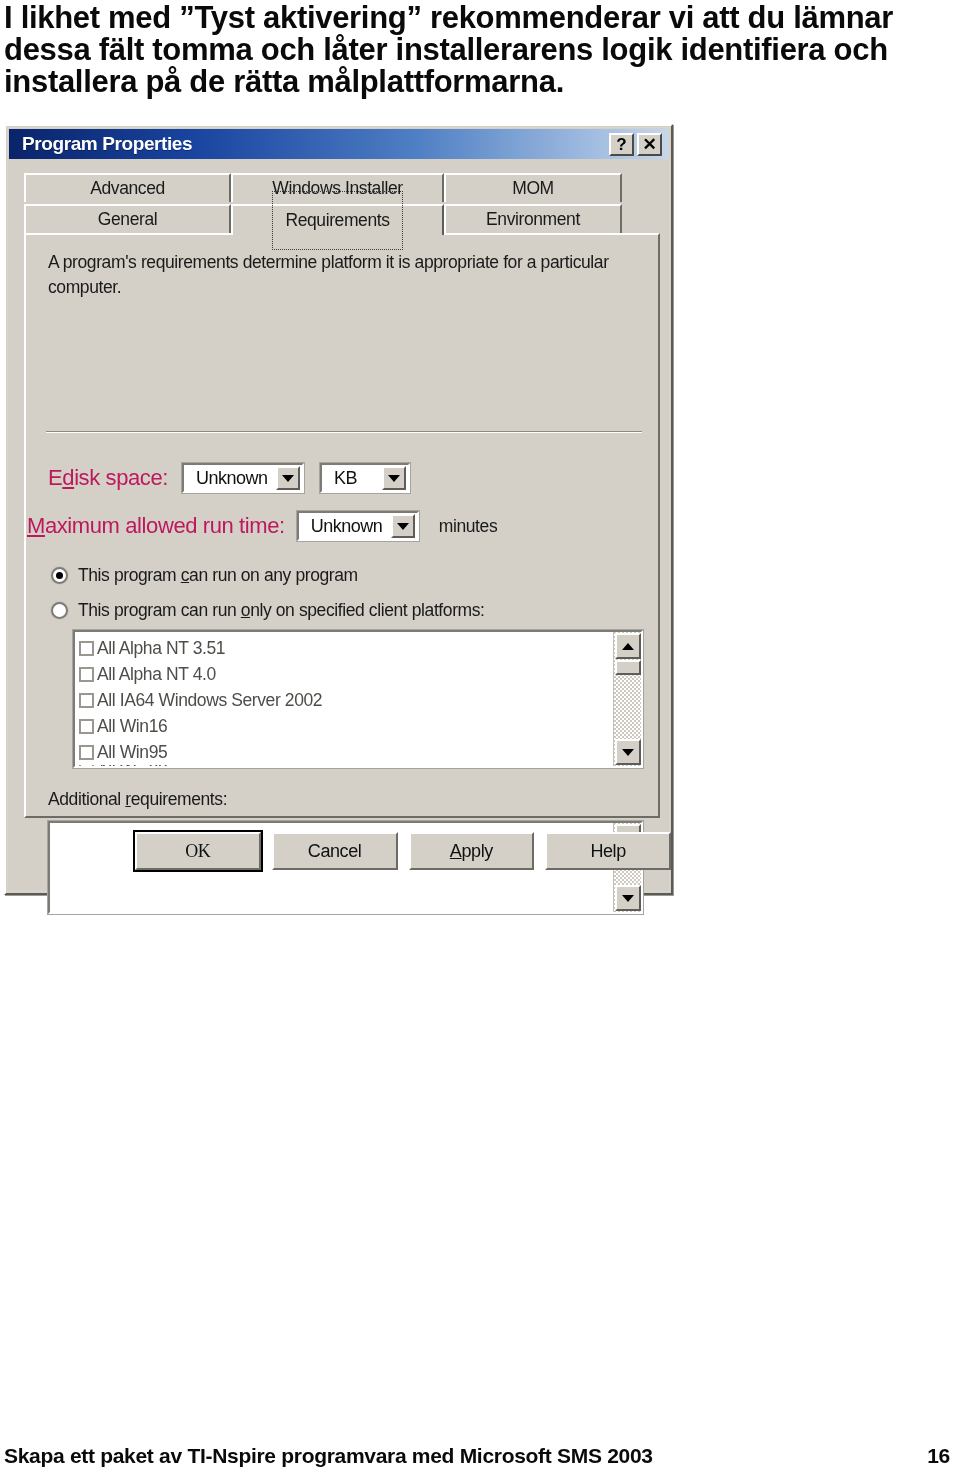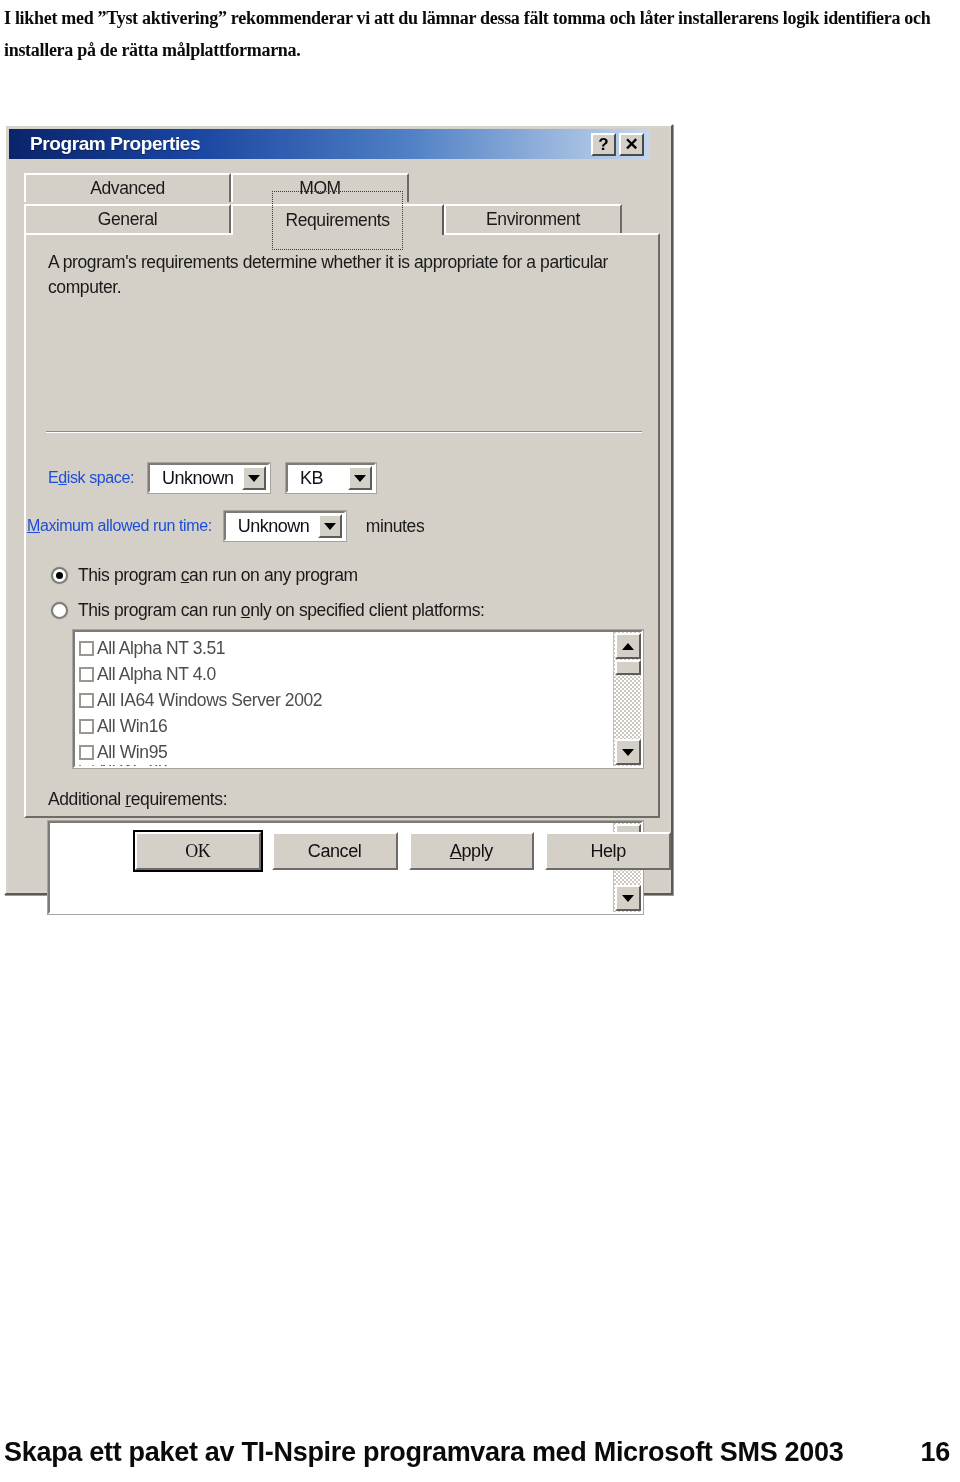--- a/index.html
+++ b/index.html
@@ -16,37 +16,37 @@
     overflow: hidden;
     color: #000;
   }
 
   
   .doc-intro {
     position: absolute;
     left: 4px;
     top: 2px;
     width: 944px;
-    font-family: Liberation Serif, serif;
-    font-size: 18px;
+    font-family: Liberation Sans, sans-serif;
+    font-size: 31px;
     line-height: 32px;
     font-weight: 700;
     letter-spacing: -0.3px;
     color: #0a0a0a;
   }
 
   .doc-footer {
     position: absolute;
     left: 4px;
     bottom: 14px;
     width: 952px;
     display: flex;
     align-items: baseline;
     justify-content: space-between;
-    font-size: 27px;
+    font-size: 21px;
     font-weight: 700;
     letter-spacing: -0.3px;
     color: #0a0a0a;
   }
   .doc-footer .pageno { padding-right: 6px; }
 
   
   .dialog {
     position: absolute;
     left: 4px;
@@ -65,26 +65,26 @@
     position: absolute;
     inset: 1px;
     border: 1px solid #d9d5cd;
     box-sizing: border-box;
   }
 
   .titlebar {
     position: absolute;
     left: 3px;
     top: 3px;
-    right: 21px;
+    right: 3px;
     height: 30px;
     background: linear-gradient(to right, #0a246a 0%, #1944a0 28%, #4f7fc4 62%, #9fbbe0 88%, #c6d7ec 100%);
     display: flex;
     align-items: center;
-    padding: 0 2px 0 21px;
+    padding: 0 2px 0 13px;
     box-sizing: border-box;
   }
   .titlebar .title {
     color: #ffffff;
     font-size: 19px;
     font-weight: 700;
     letter-spacing: -0.4px;
     white-space: nowrap;
     flex: 1 1 auto;
     text-shadow: 0 1px 0 rgba(0,0,0,.35);
@@ -197,23 +197,23 @@
   
   .field {
     position: absolute;
     display: flex;
     align-items: center;
   }
   .field-disk { left: 22px; top: 228px; }
   .field-time { left: 1px; top: 276px; }
 
   .fld-label {
-    font-size: 16px;
-    letter-spacing: -0.4px;
-    color: #1d4ed8;
+    font-size: 22px;
+    letter-spacing: -0.4px;
+    color: #be185d;
     white-space: nowrap;
   }
   .fld-label u { text-decoration: underline; }
 
   .combo {
     background: #ffffff;
     border-top: 2px solid #7d7b76;
     border-left: 2px solid #7d7b76;
     border-right: 2px solid #ffffff;
     border-bottom: 2px solid #ffffff;
@@ -471,40 +471,43 @@
       <div class="tb-btn">?</div>
       <div class="tb-btn">✕</div>
     </div>
   </div>
 
   <div class="tabstrip">
     <div class="tabrow">
       <div class="tab tab-w-advanced">
         <span>Advanced</span>
       </div>
+      <div class="tab tab-w-wi">
+        <span>Windows Installer</span>
+      </div>
       <div class="tab tab-w-mom">
         <span>MOM</span>
       </div>
     </div>
     <div class="tabrow">
       <div class="tab tab-w-general">
         <span>General</span>
       </div>
       <div class="tab tab-w-req selected">
         <span class="tab-focus">Requirements</span>
       </div>
       <div class="tab tab-w-env">
         <span>Environment</span>
       </div>
     </div>
   </div>
 
   <div class="tabpage">
 
-    <div class="desc">A program's requirements determine whether it is appropriate for a particular computer.</div>
+    <div class="desc">A program's requirements determine platform it is appropriate for a particular computer.</div>
 
     <div class="hrule"></div>
 
     <div class="field field-disk">
       <span class="fld-label"><span>E</span><u>d</u><span>isk space:</span></span>
       <div class="combo combo-disk">
         <span class="cval">Unknown</span>
         <span class="arrowbtn">
             <i class="tri-d"></i>
           </span>

